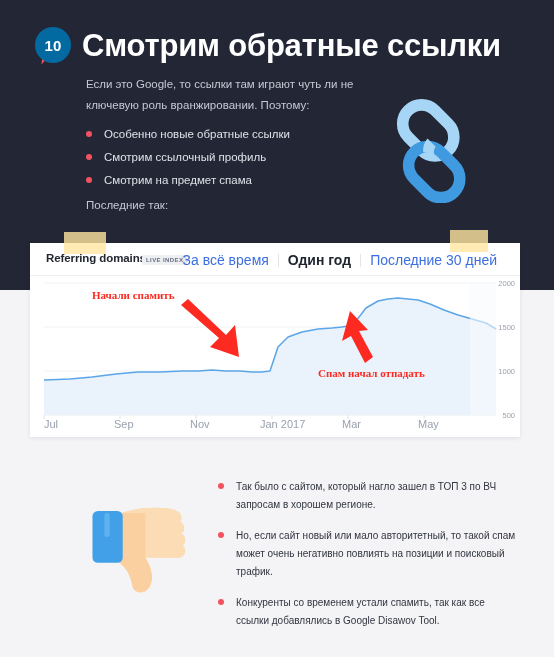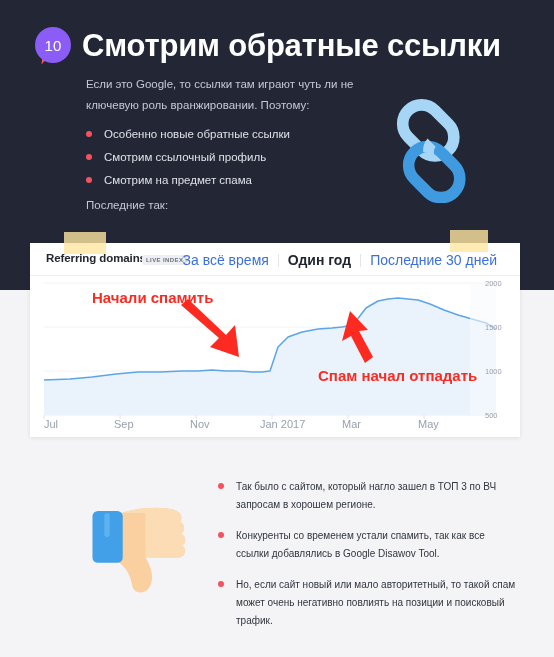--- a/index.html
+++ b/index.html
@@ -14,23 +14,23 @@
   
   .hero {
     position:absolute; left:0; top:0; width:554px; height:290px;
     background:#232735;
   }
 
   .badge-wrap { position:absolute; left:35px; top:27px; width:38px; height:42px; }
   .badge {
     position:absolute; left:0; top:0; width:36px; height:36px;
     border-radius:50%;
-    background:#8b5cf6;
+    background:#0369a1;
     color:#fff;
-    font-size:15px; font-weight:normal;
+    font-size:15px; font-weight:bold;
     display:flex; align-items:center; justify-content:center;
     letter-spacing:.2px;
   }
   .badge-tail {
     position:absolute; left:7px; top:28px;
     width:0;height:0;
     border-left:7px solid #f4525f;
     border-bottom:10px solid transparent;
     border-top:0 solid transparent;
     transform:rotate(6deg);
@@ -121,30 +121,31 @@
     color:#3b6fe0;
   }
   .tabs a.active { color:#1f2430; font-weight:bold; }
   .tabs .sep { width:1px; height:13px; background:#e2e5ea; }
 
   
   .plot { position:absolute; left:0; top:34px; width:490px; height:160px; }
   .ylab {
     position:absolute; right:5px;
     font-size:7.5px; color:#9aa0ad;
-    width:30px;
+    text-align:right; width:30px;
   }
   .xlab {
     position:absolute; bottom:7px;
     font-size:11px; color:#9aa0ad;
   }
   .ann {
     position:absolute;
-    font-size:15px; font-weight:bold; color:#fc2a20;
+    font-size:11px; font-weight:bold; color:#fc2a20;
     white-space:nowrap;
+    font-family:Liberation Serif, serif;
   }
 
   
   .bottom { position:absolute; left:0; top:460px; width:554px; height:197px; }
   .thumb { position:absolute; left:86px; top:498px; width:108px; height:108px; }
 
   .blist { position:absolute; left:218px; top:478px; width:300px; }
   .blist li {
     list-style:none; position:relative; padding-left:18px;
     font-size:10px; line-height:18px; color:#31353f;
@@ -289,19 +290,19 @@
   <rect x="17" y="14" width="5" height="22" rx="2.5" ry="2.5" fill="#5fb2f0"></rect>
 </svg>
 
 <ul class="blist">
   <li>
     <span class="dot"></span>
     <span>Так было с сайтом, который нагло зашел в ТОП 3 по ВЧ запросам в хорошем регионе.</span>
   </li>
   <li>
     <span class="dot"></span>
-    <span>Конкуренты со временем устали спамить, так как все ссылки добавлялись в Google Disawov Tool.</span>
+    <span>Но, если сайт новый или мало авторитетный, то такой спам может очень негативно повлиять на позиции и поисковый трафик.</span>
   </li>
   <li>
     <span class="dot"></span>
-    <span>Но, если сайт новый или мало авторитетный, то такой спам может очень негативно повлиять на позиции и поисковый трафик.</span>
+    <span>Конкуренты со временем устали спамить, так как все ссылки добавлялись в Google Disawov Tool.</span>
   </li>
 </ul>
 
 </body></html>

